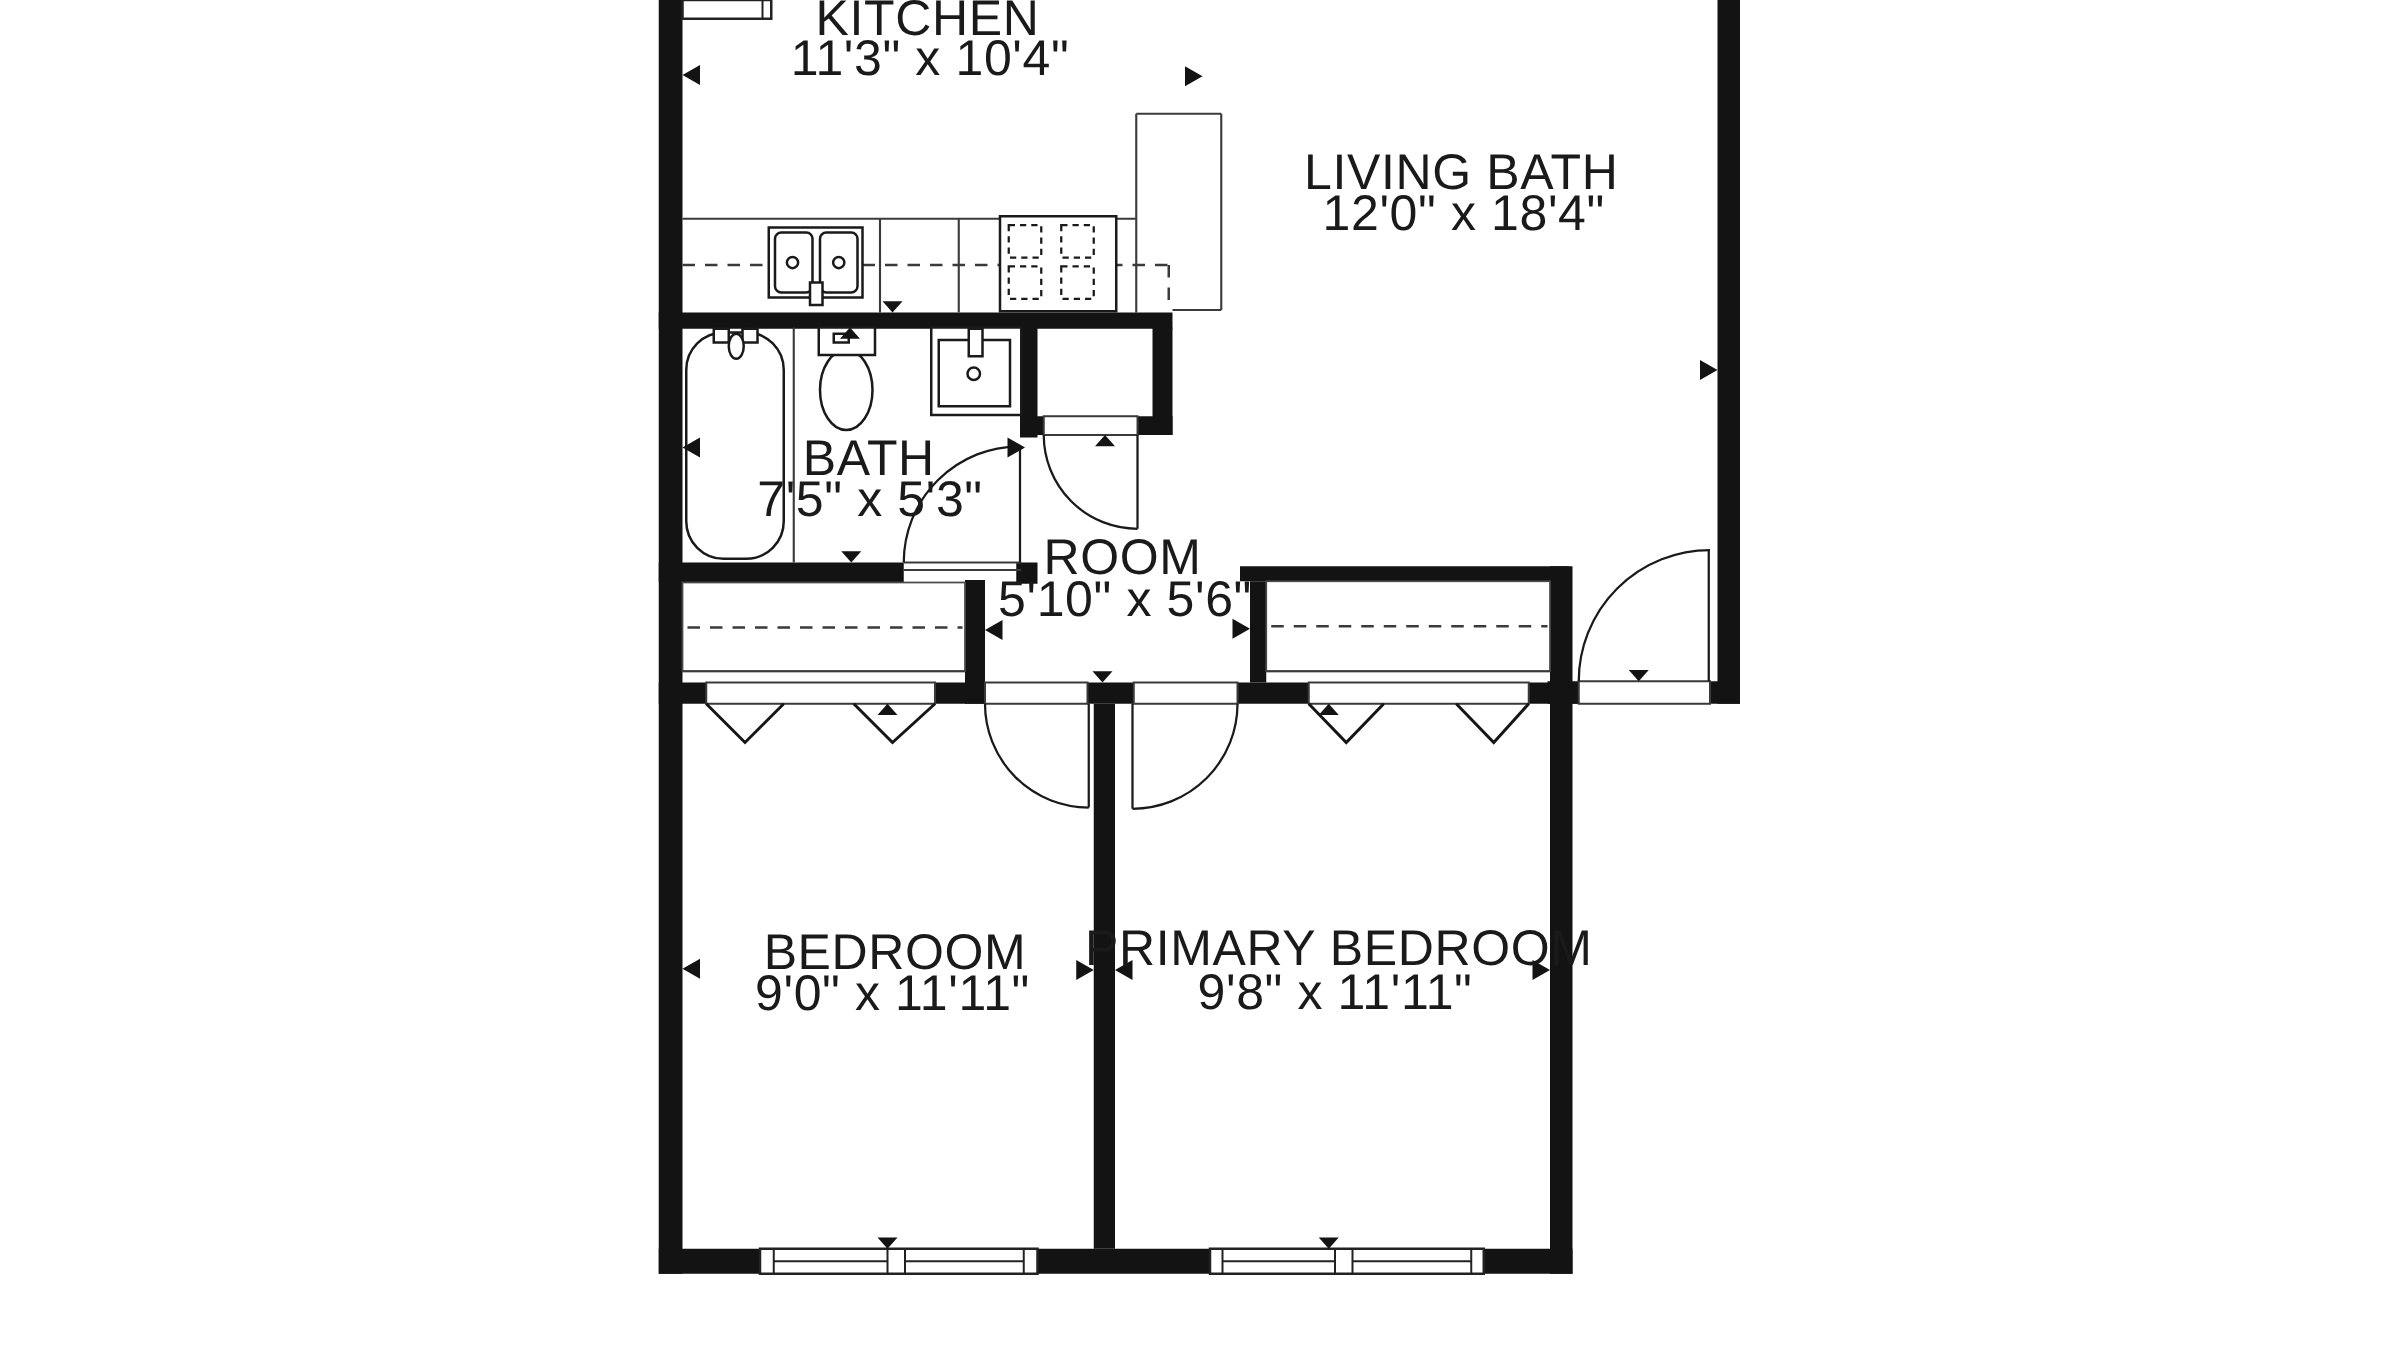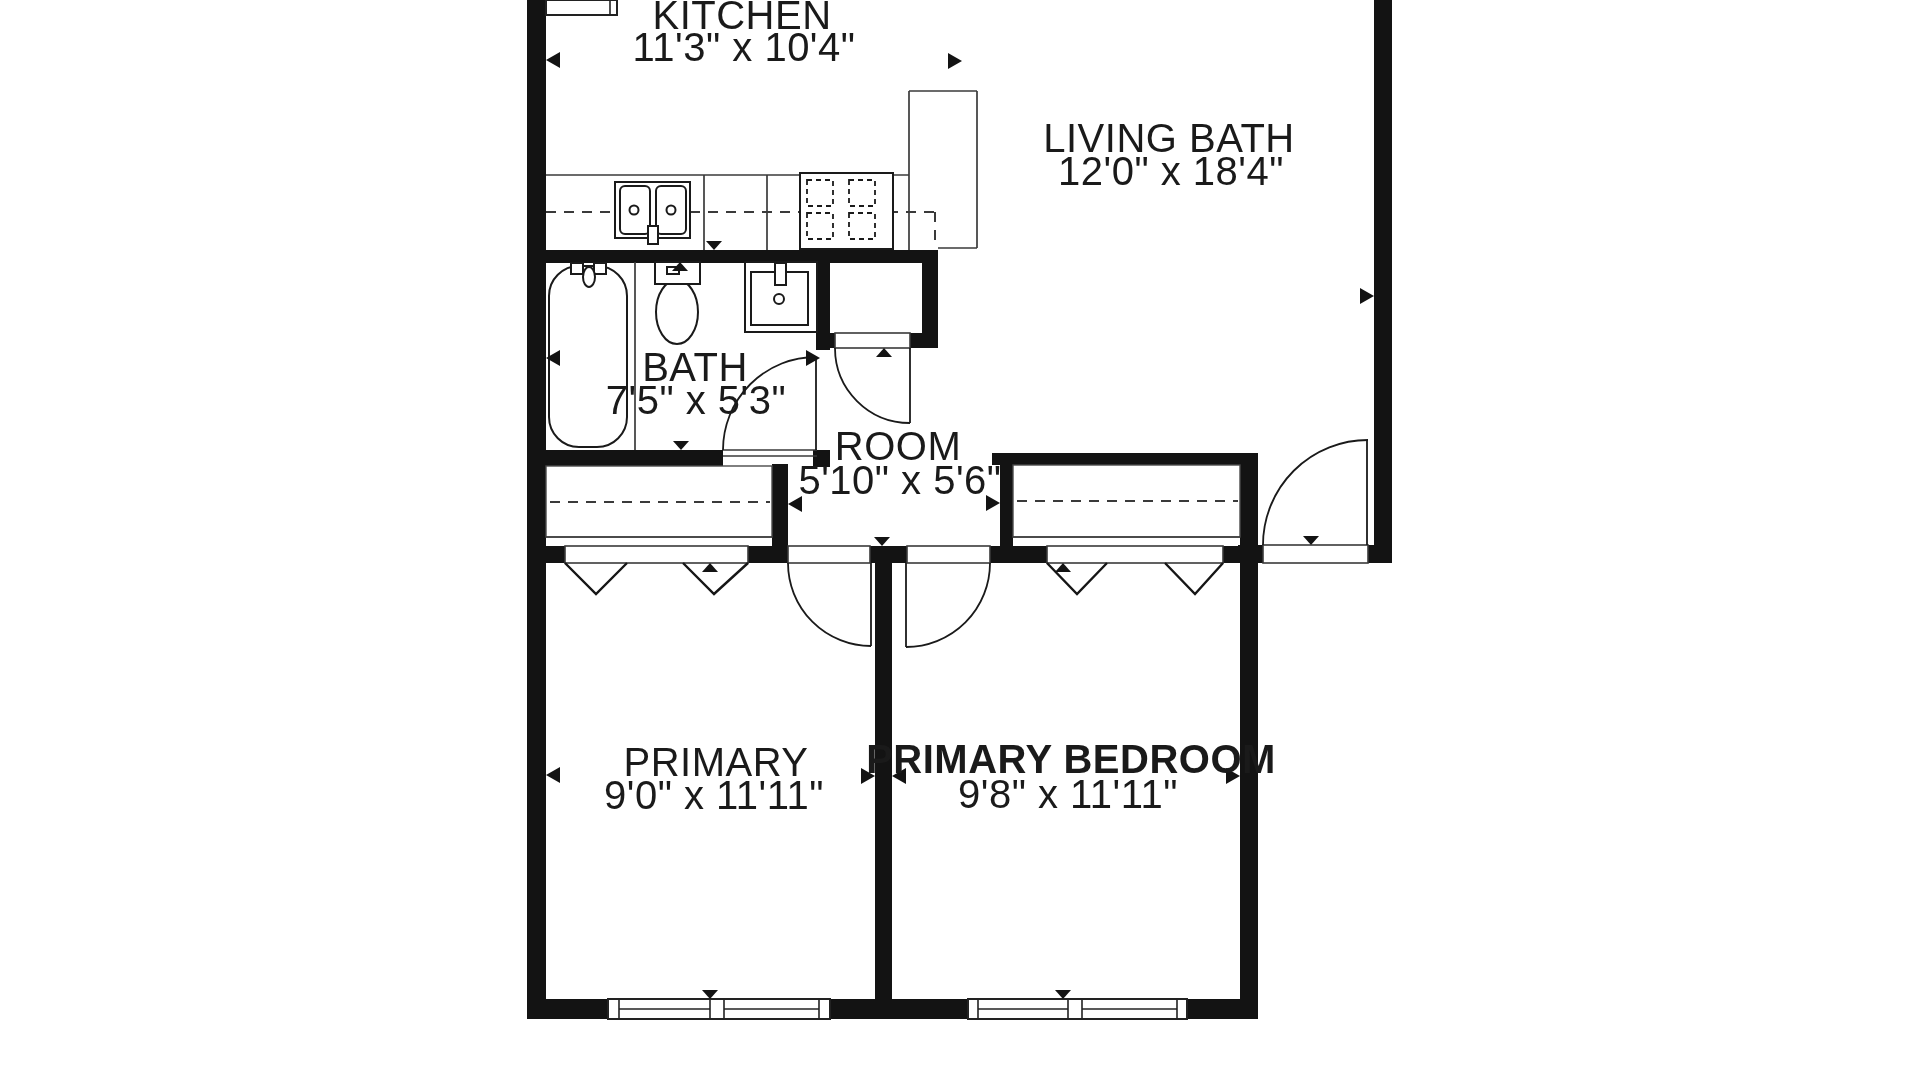--- a/index.html
+++ b/index.html
@@ -24,21 +24,21 @@
   #lbl-kitchen-name{left:742px;top:15px;}
   #lbl-kitchen-dims{left:744px;top:47px;}
   #lbl-living-name{left:1169px;top:138px;}
   #lbl-living-dims{left:1171px;top:171px;}
   #lbl-bath-name{left:695px;top:367px;}
   #lbl-bath-dims{left:696px;top:400px;}
   #lbl-hall-name{left:898px;top:446px;}
   #lbl-hall-dims{left:900px;top:480px;}
   #lbl-bedroom-name{left:716px;top:762px;}
   #lbl-bedroom-dims{left:714px;top:795px;}
-  #lbl-primary-name{left:1071px;top:759px;font-weight:bold;}
+  #lbl-primary-name{left:1071px;top:759px;}
   #lbl-primary-dims{left:1068px;top:794px;}
 </style>
 </head>
 <body>
 
 <svg id="plan-svg" viewBox="0 0 1920 1080" width="1920" height="1080">
     <rect x="527" y="0" width="19" height="1019" class="wall"></rect>
     <rect x="527" y="250" width="411" height="13" class="wall"></rect>
     <rect x="816" y="262" width="14" height="88" class="wall"></rect>
     <rect x="922" y="262" width="16" height="86" class="wall"></rect>
@@ -162,16 +162,16 @@
   </svg>
 
 <div class="lbl" id="lbl-kitchen-name">KITCHEN</div>
 <div class="lbl" id="lbl-kitchen-dims">11'3" x 10'4"</div>
 <div class="lbl" id="lbl-living-name">LIVING BATH</div>
 <div class="lbl" id="lbl-living-dims">12'0" x 18'4"</div>
 <div class="lbl" id="lbl-bath-name">BATH</div>
 <div class="lbl" id="lbl-bath-dims">7'5" x 5'3"</div>
 <div class="lbl" id="lbl-hall-name">ROOM</div>
 <div class="lbl" id="lbl-hall-dims">5'10" x 5'6"</div>
-<div class="lbl" id="lbl-bedroom-name">PRIMARY</div>
+<div class="lbl" id="lbl-bedroom-name">BEDROOM</div>
 <div class="lbl" id="lbl-bedroom-dims">9'0" x 11'11"</div>
 <div class="lbl" id="lbl-primary-name">PRIMARY BEDROOM</div>
 <div class="lbl" id="lbl-primary-dims">9'8" x 11'11"</div>
 
 </body></html>

